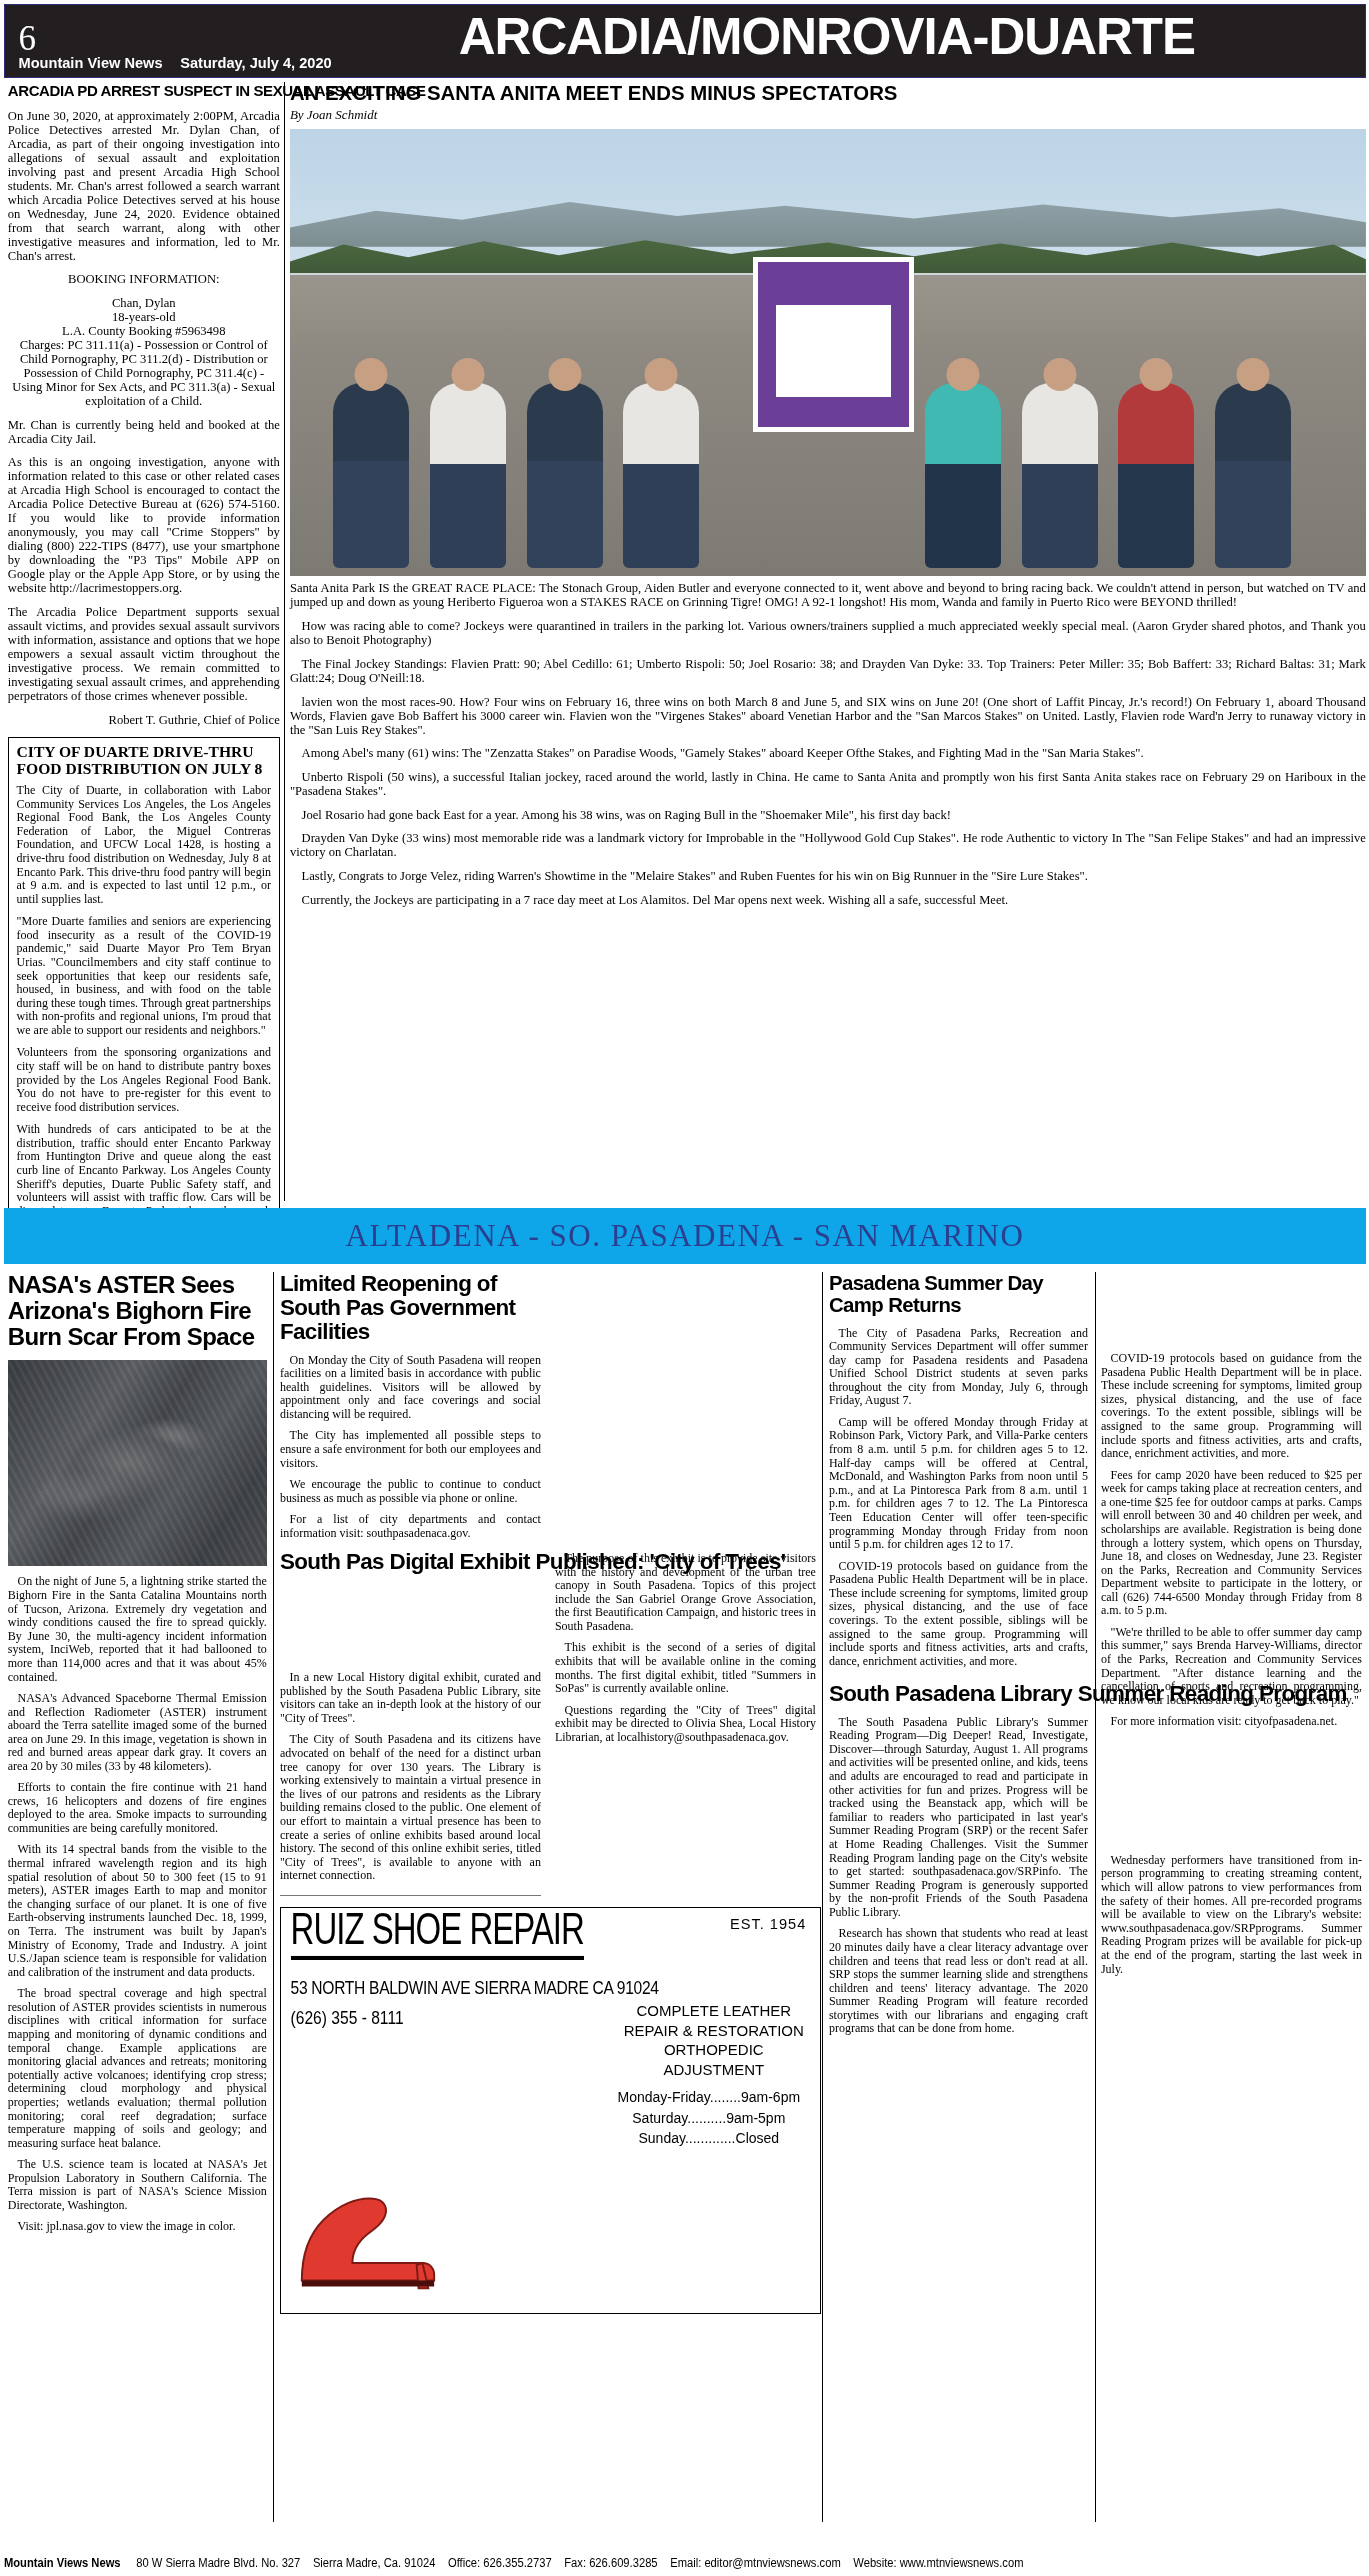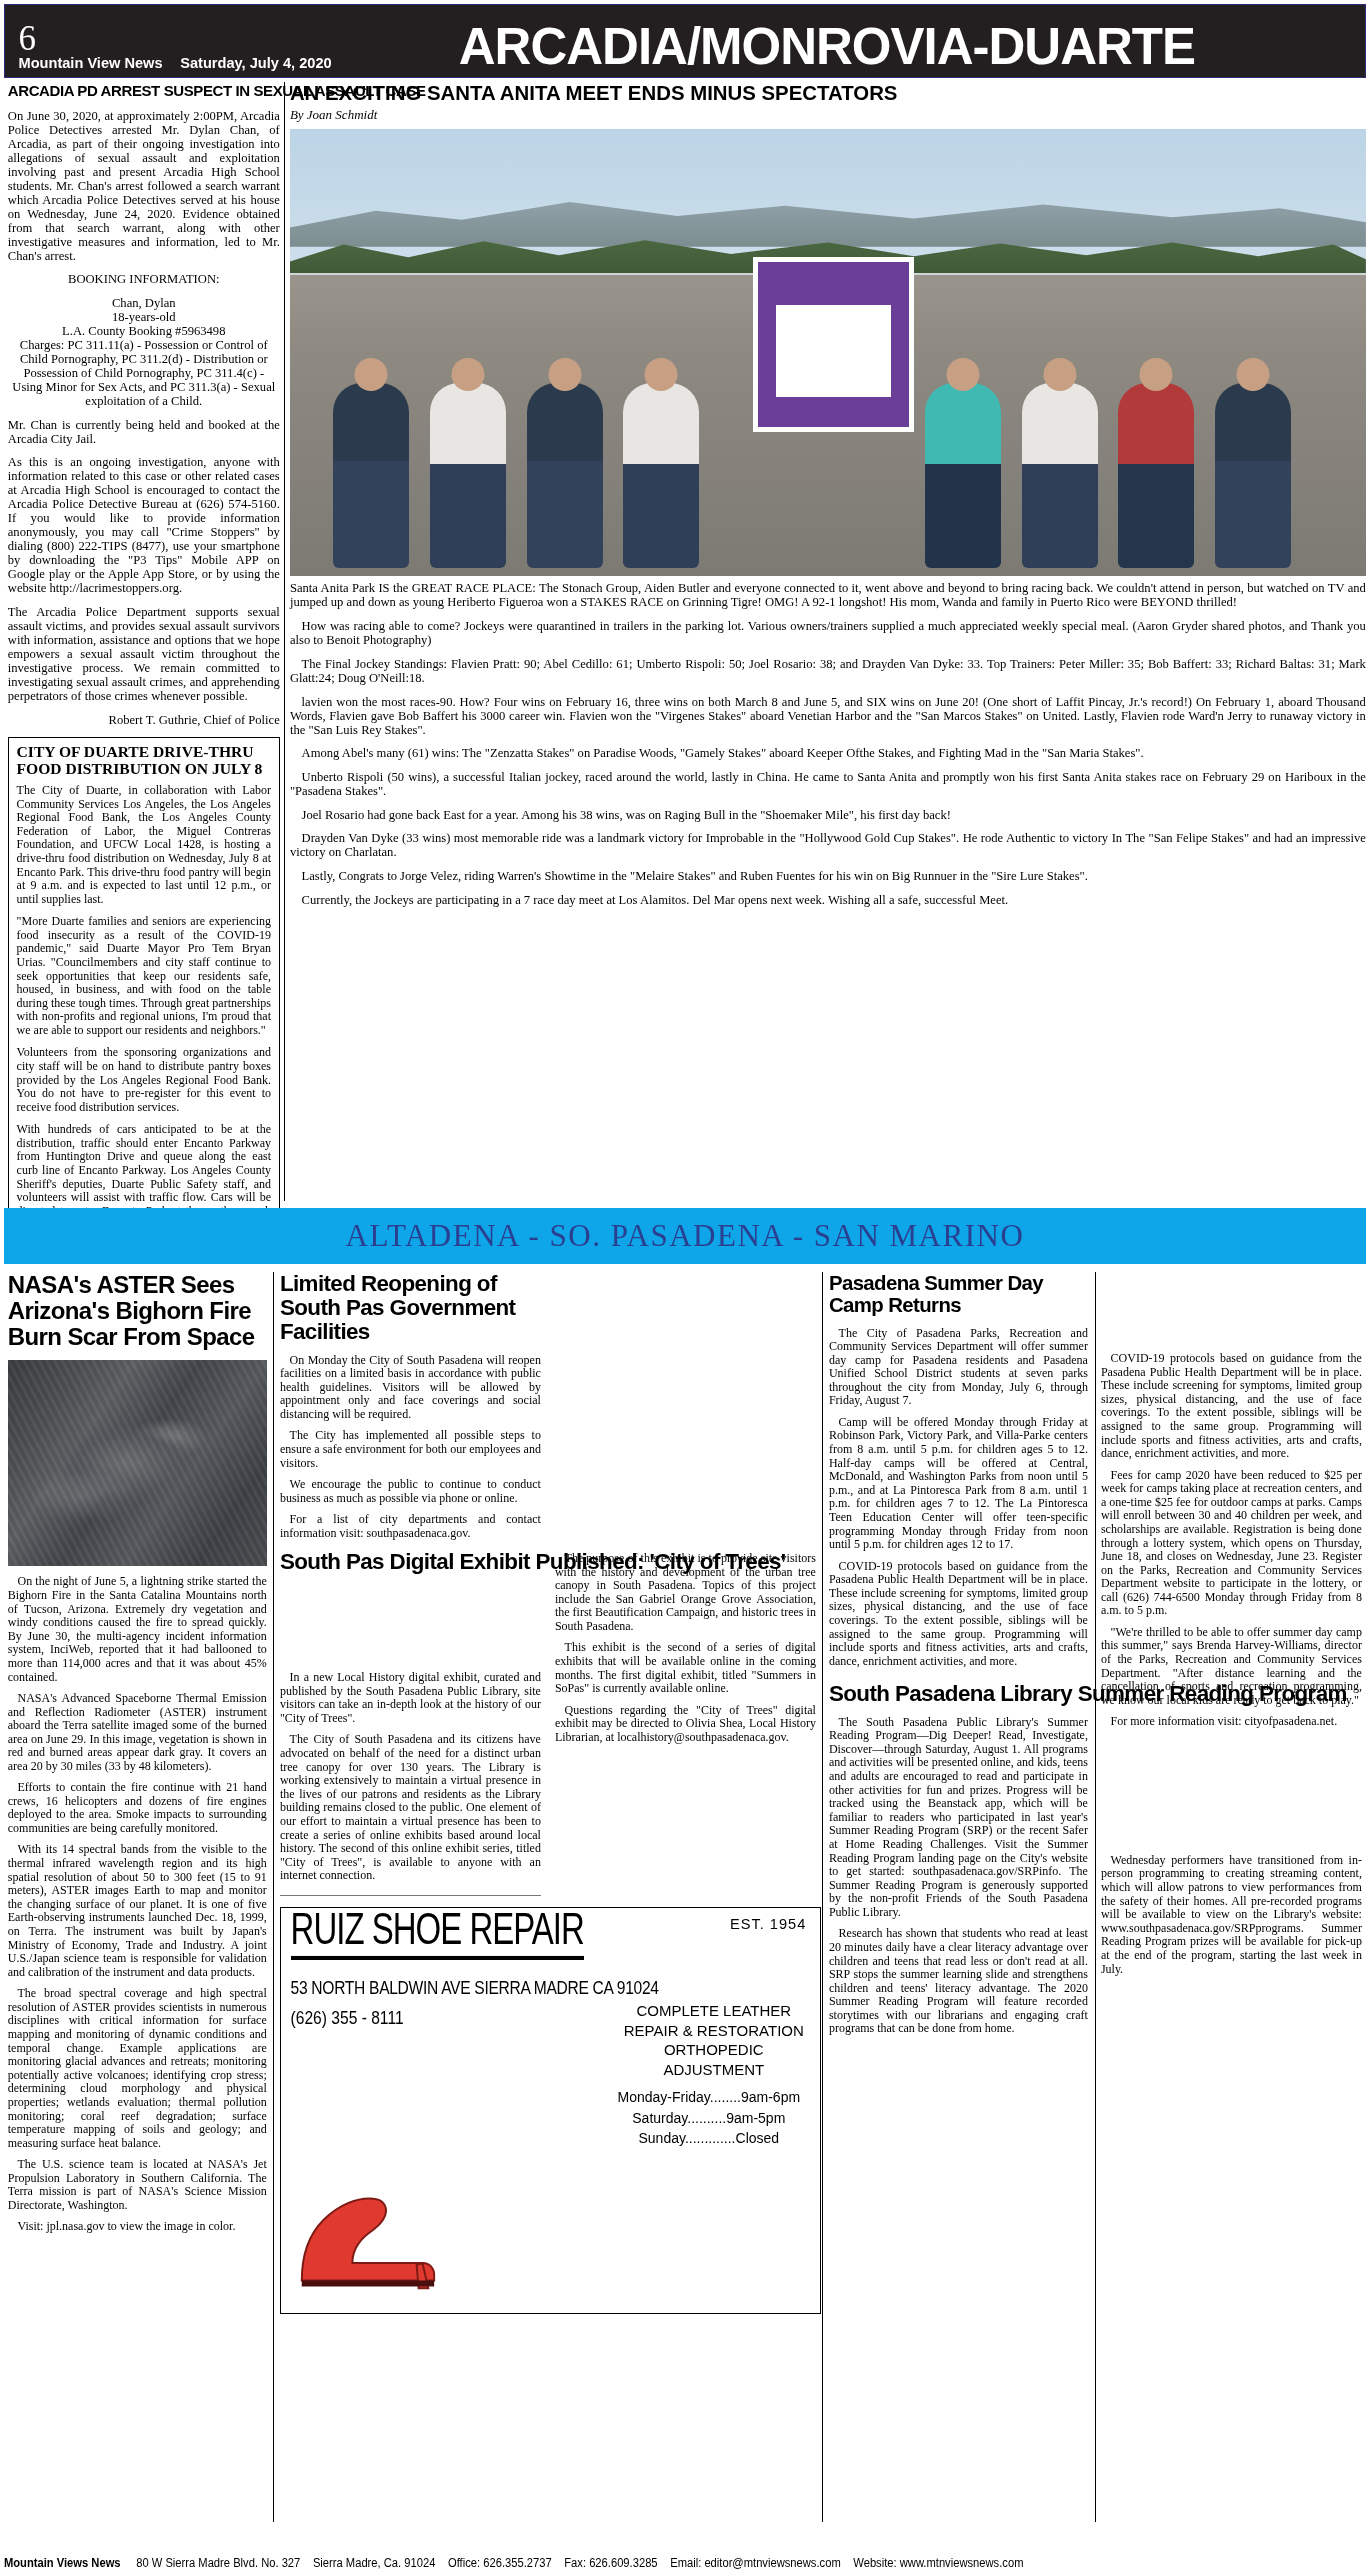--- a/index.html
+++ b/index.html
@@ -24,21 +24,21 @@
   .mh-pageno {
     font-family:"Liberation Serif", serif;
     font-size:35px; line-height:29px; font-weight:400; margin-bottom:1.9px;
   }
   .mh-line { font-family:"Liberation Sans", sans-serif; font-weight:bold; font-size:14.6px; white-space:nowrap; }
   .mh-line .date { margin-left:13.6px; }
   .mh-title {
     flex:1; text-align:center; color:#fff;
     font-family:"Liberation Sans", sans-serif;
     font-weight:bold; font-size:51px; letter-spacing:-1px;
-    padding-bottom:1px; white-space:nowrap;
+    padding-bottom:11px; white-space:nowrap;
   }
 
   
   .top { position:absolute; left:3.9px; top:82px; width:1362px; height:1121px; }
 
   .col-left { position:absolute; left:3.9px; top:0; width:272px; }
   .col-right { position:absolute; left:286px; top:0; width:1076px; }
 
   .hr-vert {
     position:absolute; left:280px; top:0; width:1px; height:1119px; background:#000;

